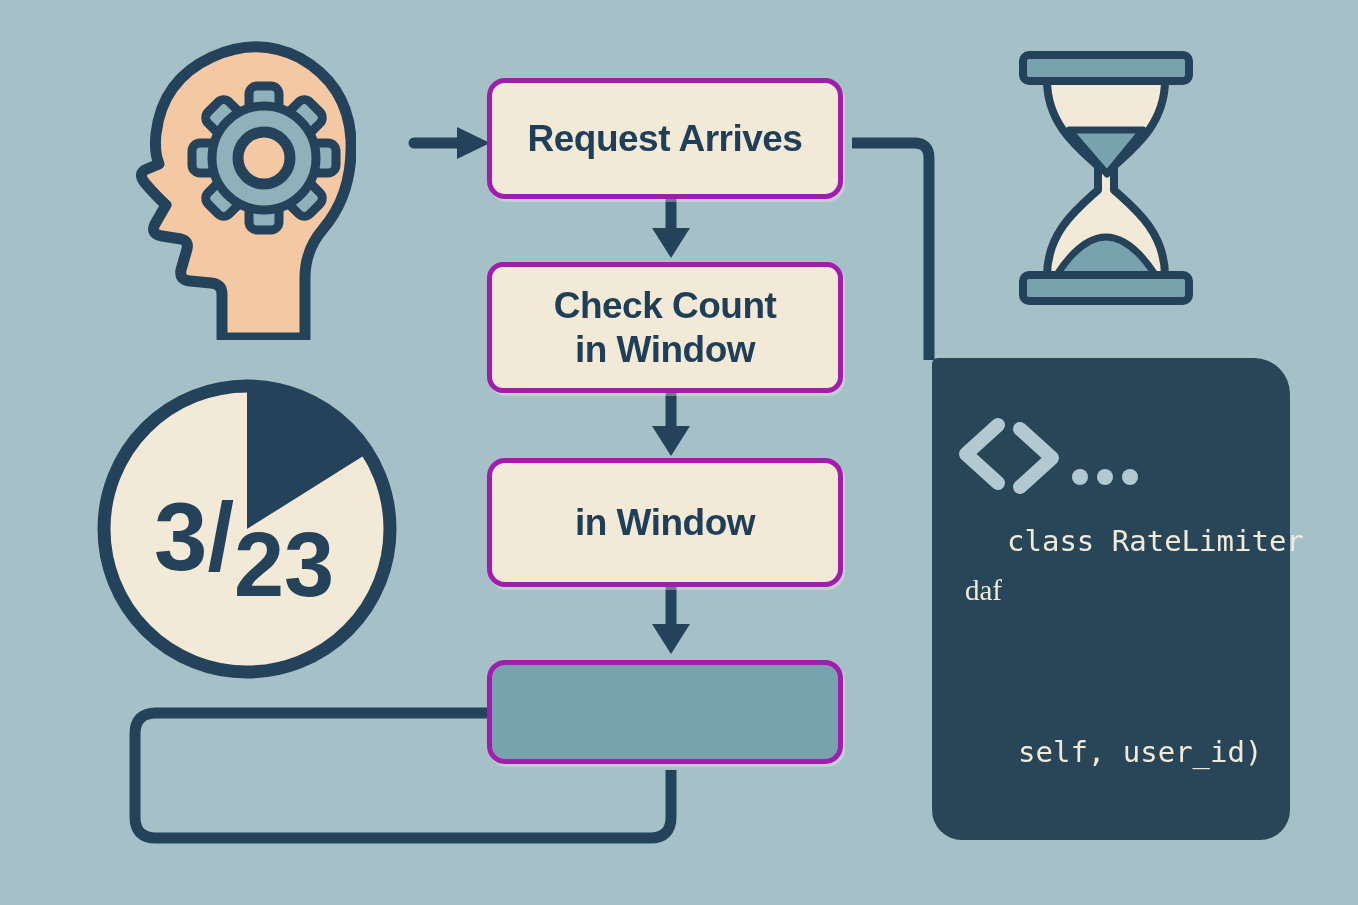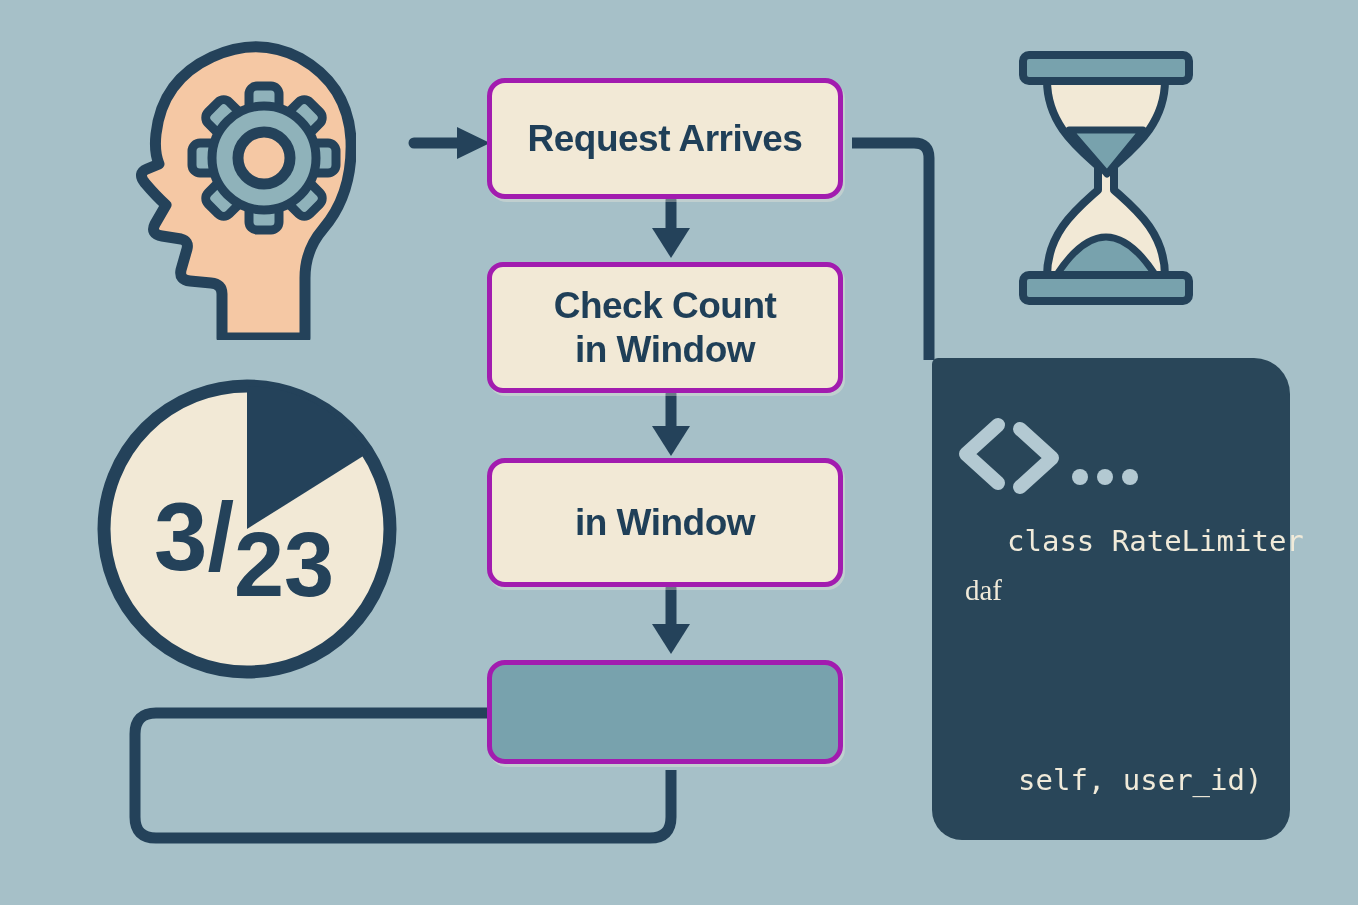--- a/index.html
+++ b/index.html
@@ -46,21 +46,21 @@
     position:absolute;
     color:#f0ead9;
     font-family:"DejaVu Sans Mono", monospace;
     font-size:29px;
     white-space:pre;
   }
   #cl0{left:31px;top:166px;margin-left:44px;}
   #cl1{left:33px;top:216px;font-family:Liberation Serif, serif;}
   #cl2{left:86px;top:276px;}
   #cl3{left:86px;top:327px;}
-  #cl4{left:86px;top:377px;margin-top:28px;}
+  #cl4{left:86px;top:377px;}
 </style>
 </head>
 <body>
 
 <div class="canvas">
 
   <svg class="overlay" width="1358" height="905" aria-hidden="true">
     <g stroke="#24425a" stroke-width="11" fill="none" stroke-linecap="round">
 
       <path d="M414,143 H458"></path>

